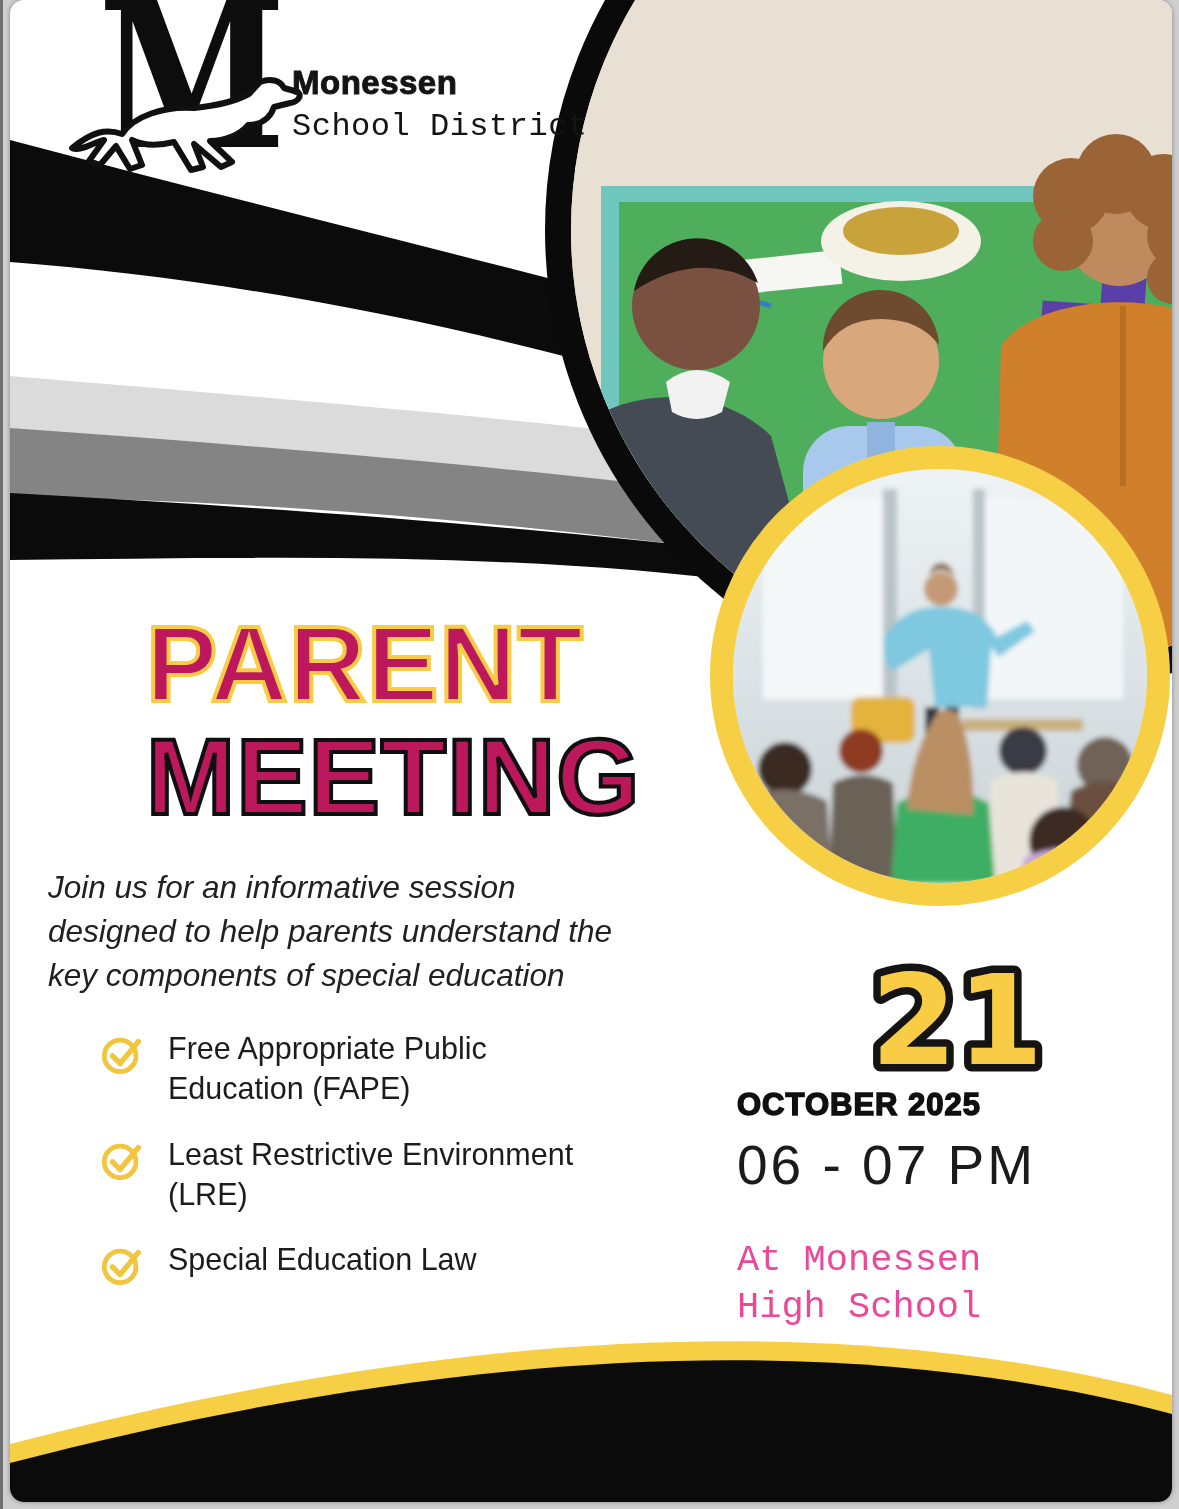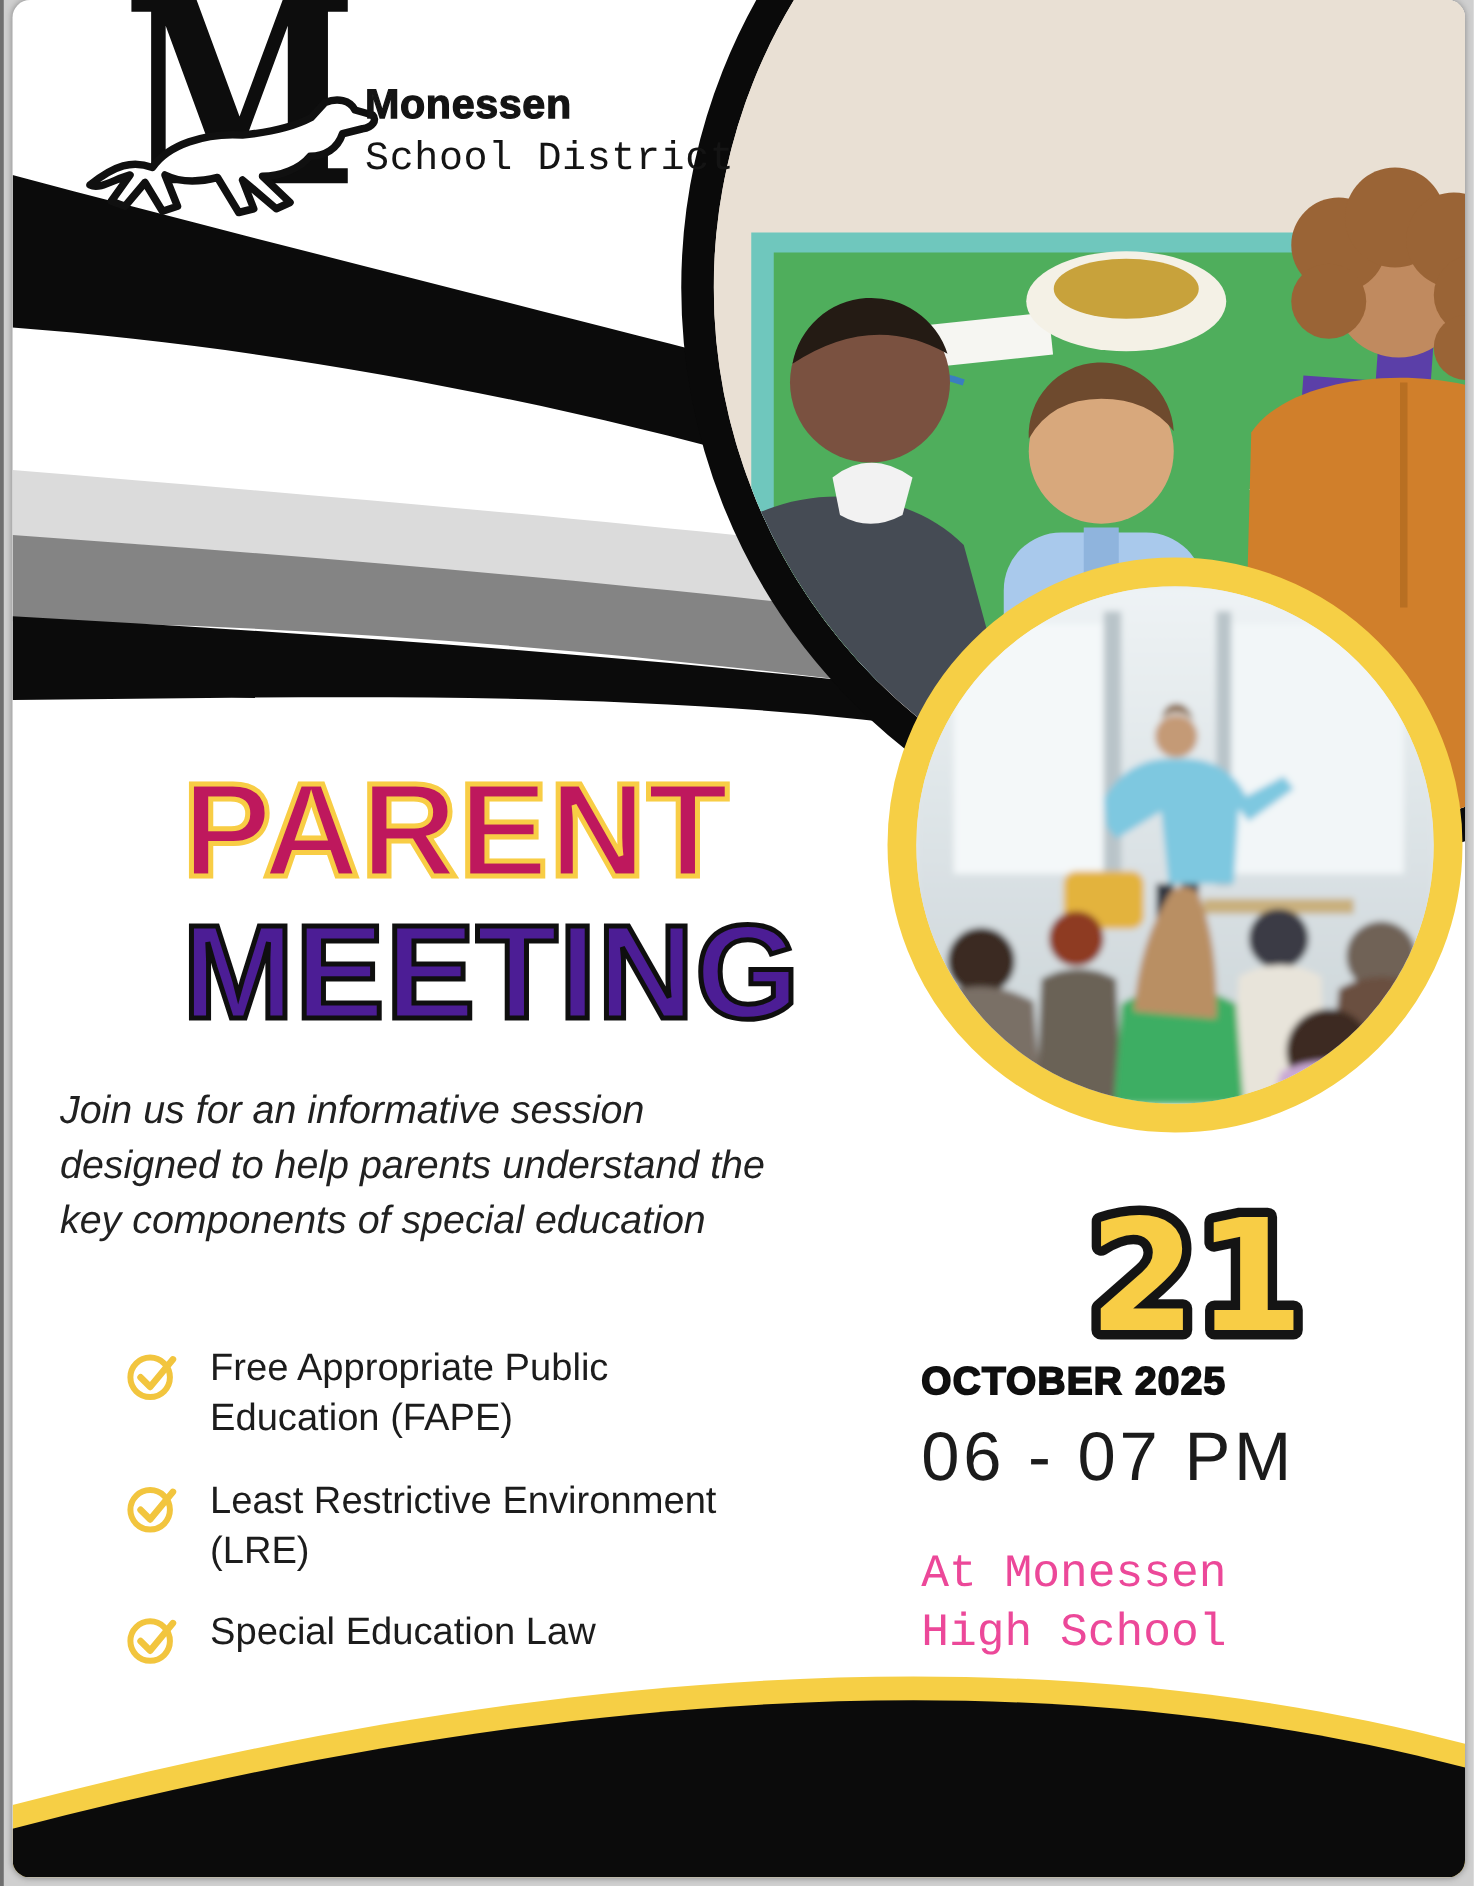--- a/index.html
+++ b/index.html
@@ -36,28 +36,28 @@
   .brand{left:282px;top:64px;color:#141414;}
   .brand .b1{font-size:33px;font-weight:700;-webkit-text-stroke:1px #141414;letter-spacing:.5px;}
   .brand .b2{font-size:32px;font-weight:400;margin-top:6px;letter-spacing:.5px;font-family:Liberation Mono, monospace;}
 
   
   .headline{left:136px;top:608px;line-height:1.06;white-space:nowrap;}
   .headline .t1{
     font-size:107px;font-weight:700;color:#be185d;-webkit-text-stroke:4px #f8cd45;letter-spacing:1px;
   }
   .headline .t2{
-    font-size:107px;font-weight:700;color:#4c1d95;-webkit-text-stroke:4px #0f0f0f;letter-spacing:1px;
+    font-size:107px;font-weight:700;color:#be185d;-webkit-text-stroke:4px #0f0f0f;letter-spacing:1px;
   }
 
   
   .intro{left:38px;top:866px;font-style:italic;font-size:31.5px;line-height:1.39;color:#212121;}
 
   
-  .checklist{left:90px;top:1074px;list-style:none;margin:0;padding:0;}
+  .checklist{left:90px;top:1028px;list-style:none;margin:0;padding:0;}
   .checklist li{display:flex;align-items:flex-start;margin-bottom:25px;}
   .checklist .ck{flex:0 0 46px;width:46px;height:46px;margin-right:22px;margin-top:2px;}
   .checklist .txt{font-size:30.5px;line-height:1.32;color:#1c1c1c;}
 
   
   .event{left:727px;top:961px;width:440px;text-align:left;color:#101010;}
   .event .day{margin:0 auto;}
   .event .month{font-size:31px;font-weight:700;-webkit-text-stroke:1.5px #0e0e0e;letter-spacing:1px;margin-top:4px;}
   .event .time{font-size:55px;font-weight:400;letter-spacing:3px;margin-top:10px;color:#1b1b1b;}
   .event .loc{font-size:37px;line-height:1.28;margin-top:40px;color:#ec4899;font-family:Liberation Mono, monospace;}

